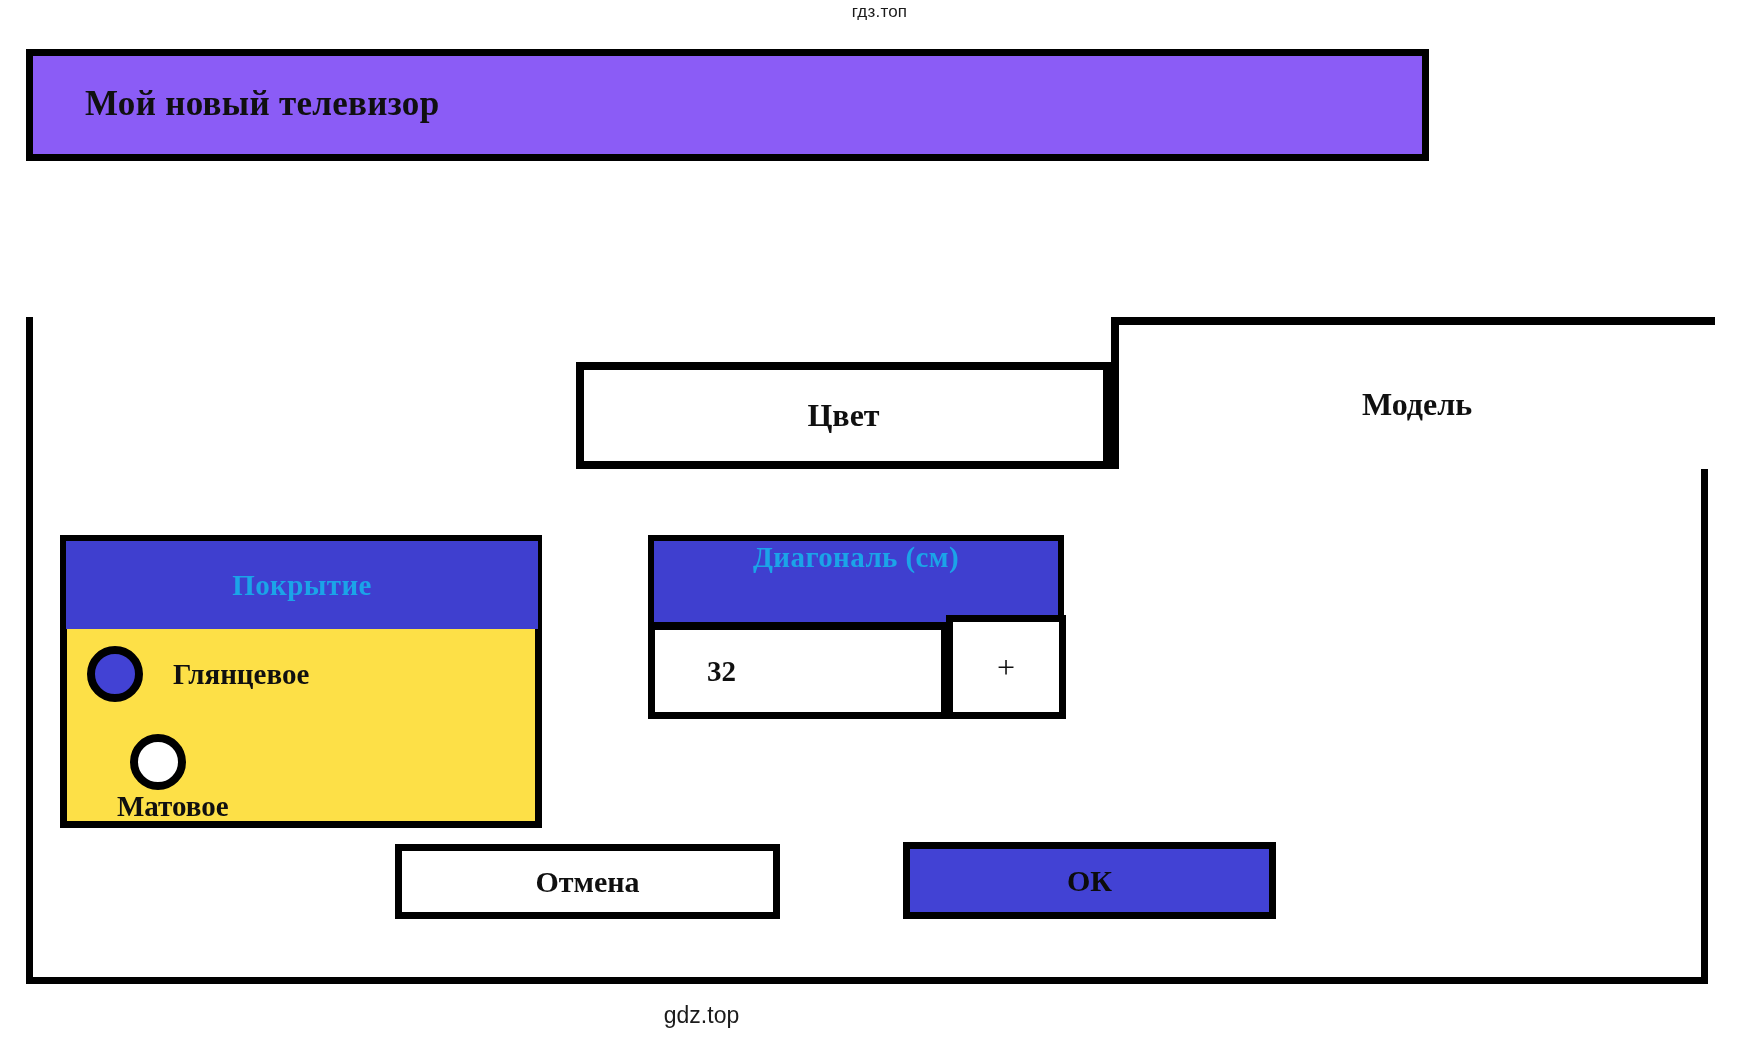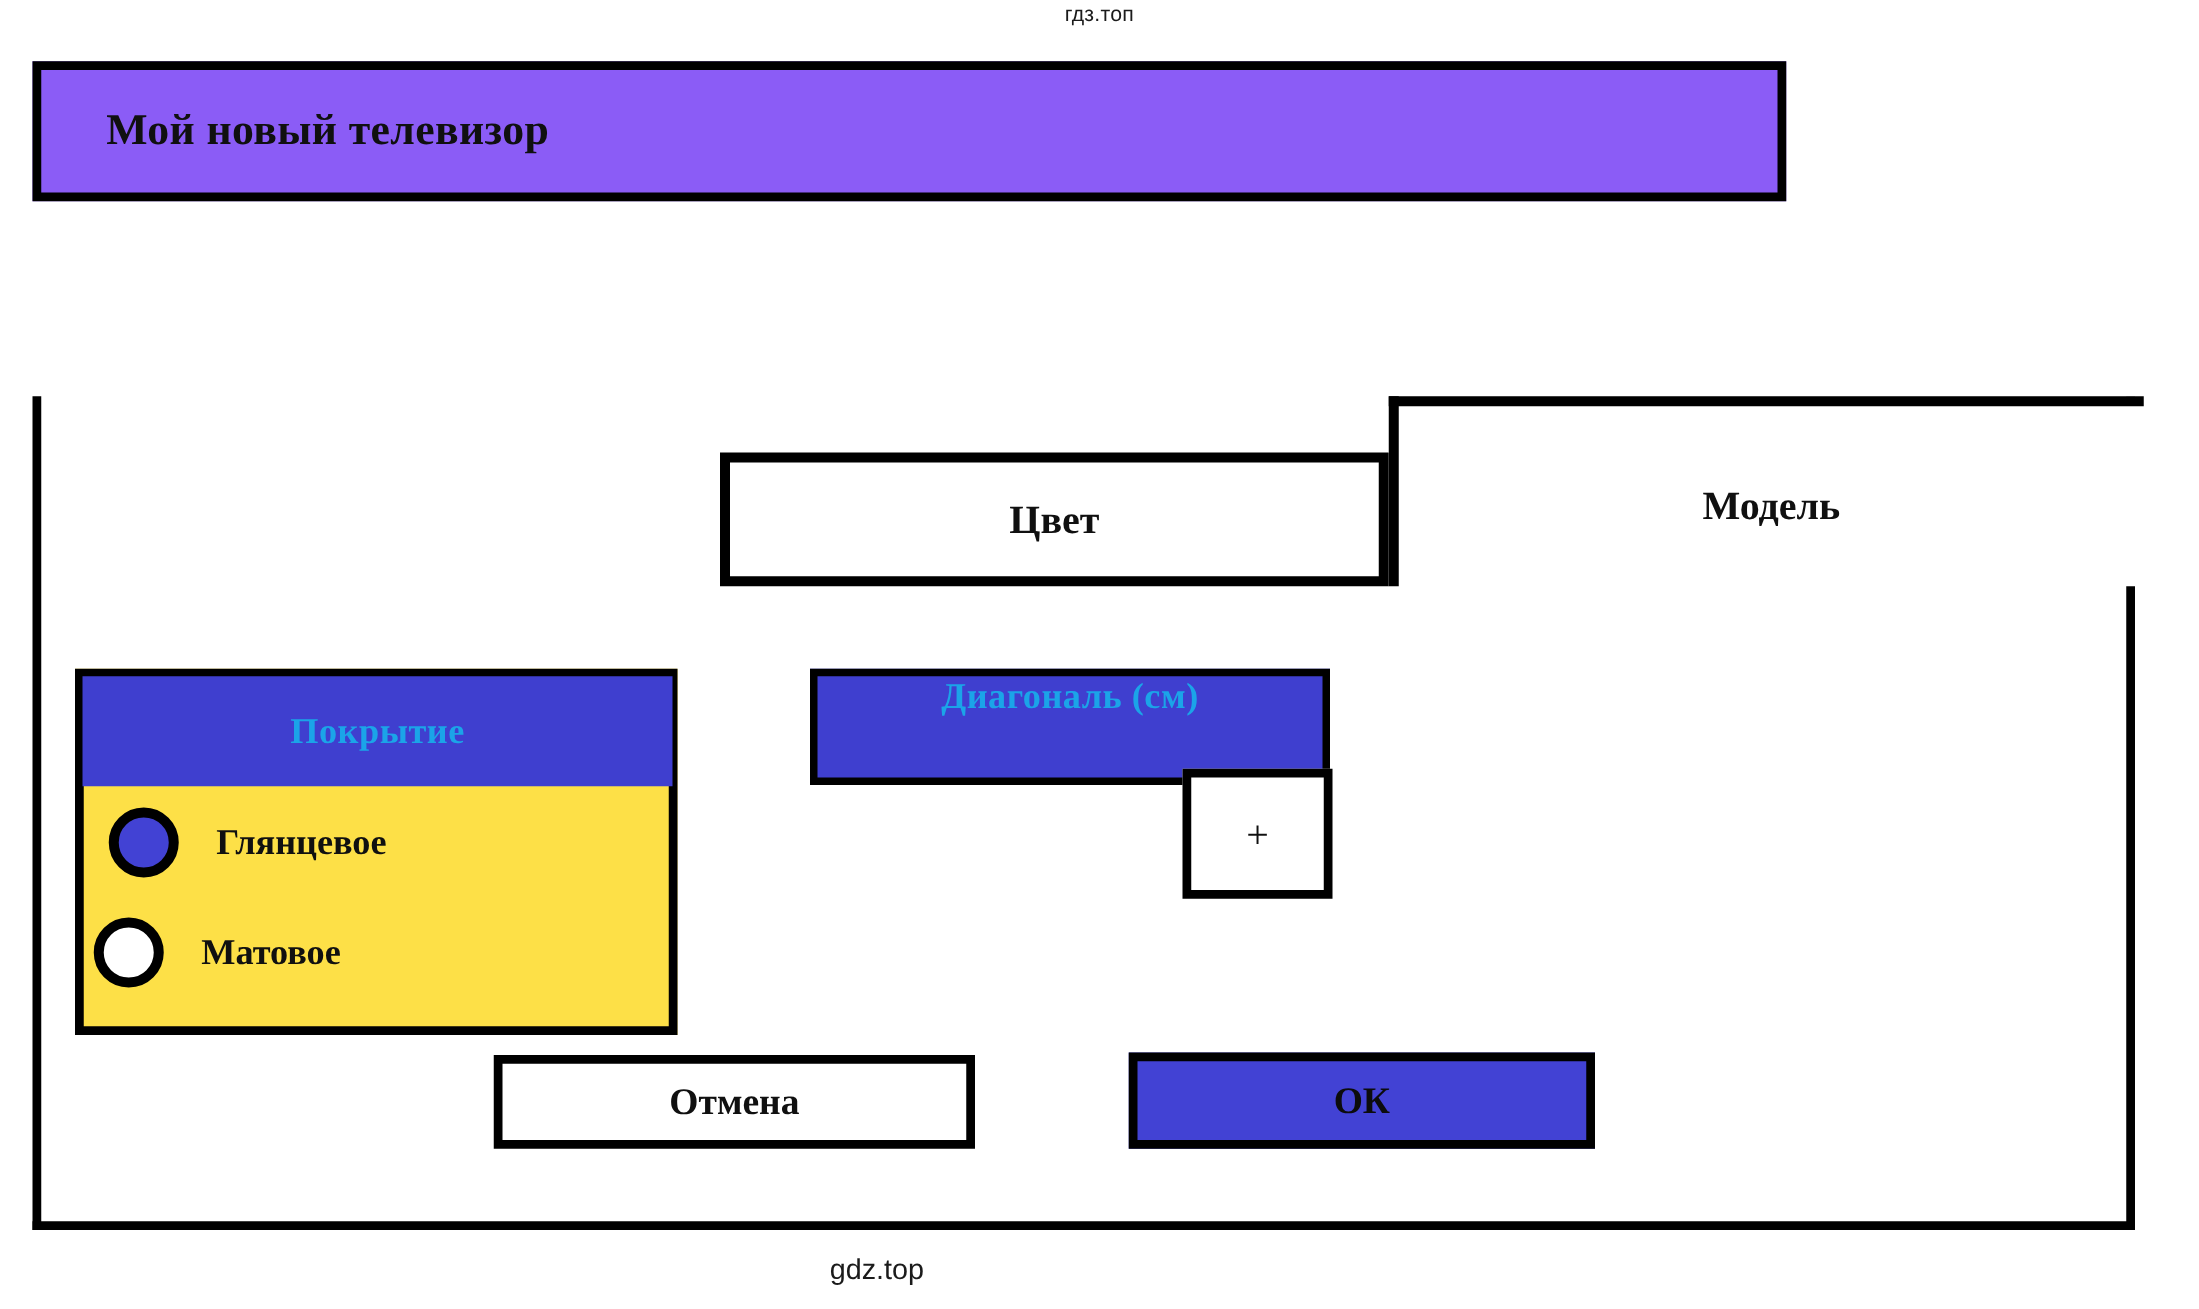--- a/index.html
+++ b/index.html
@@ -201,21 +201,21 @@
     font-weight: bold;
     color: #1ba4e8;
     letter-spacing: 0.4px;
   }
   .radio-row {
     position: absolute;
     display: flex;
     align-items: center;
   }
   .radio-row.r1 { left: 20px; top: 104px; }
-  .radio-row.r2 { left: 8px; top: 192px; }
+  .radio-row.r2 { left: 20px; top: 192px; flex-direction: column; }
   .radio {
     width: 56px;
     height: 56px;
     border-radius: 50%;
     border: 8px solid #000000;
     box-sizing: border-box;
     background: #ffffff;
     flex: none;
   }
   .radio.checked { background: #4242d4; }
@@ -348,20 +348,21 @@
       <div class="radio-row r2">
         <div class="radio"></div>
         <div class="radio-label">Матовое</div>
       </div>
     </div>
 
     <div class="diagonal-group">
       <div class="diagonal-header">
         <span>Диагональ (см)</span>
       </div>
+      <div class="diagonal-value">32</div>
       <div class="diagonal-plus">+</div>
     </div>
 
     <div class="btn btn-cancel">Отмена</div>
     <div class="btn btn-ok">ОК</div>
 
   </div>
 </div>
 
 <div class="watermark-bottom">gdz.top</div>

